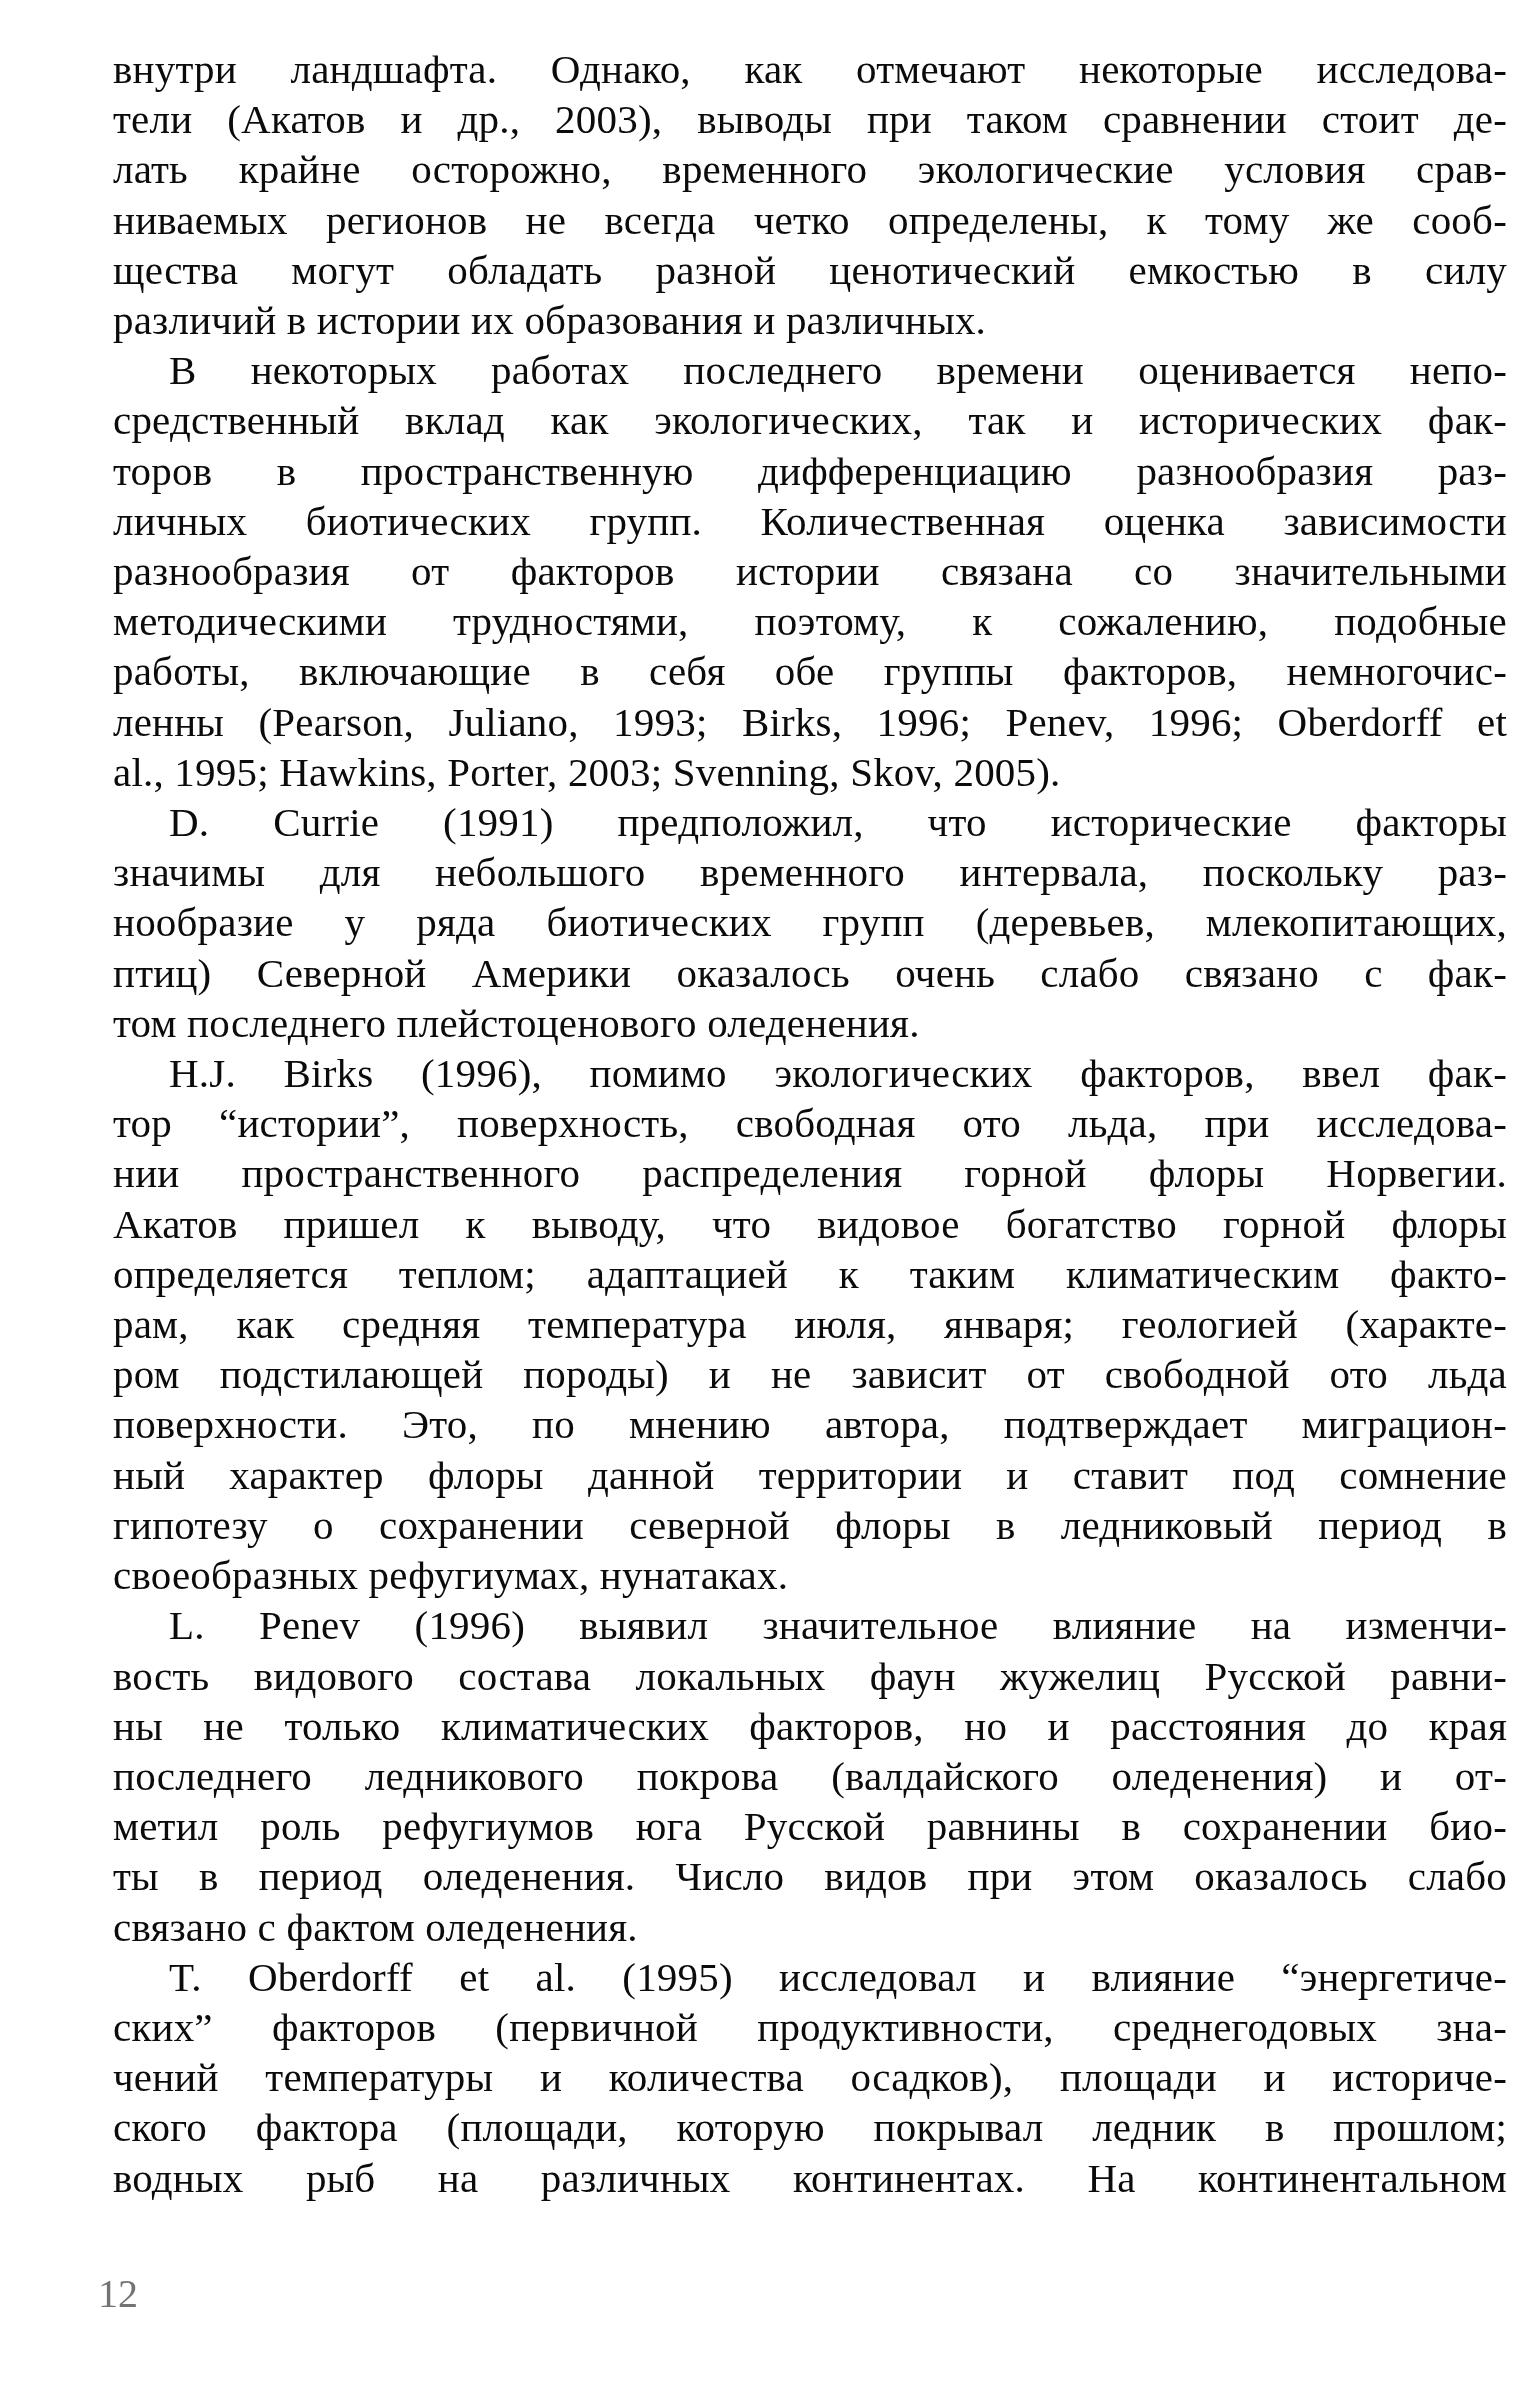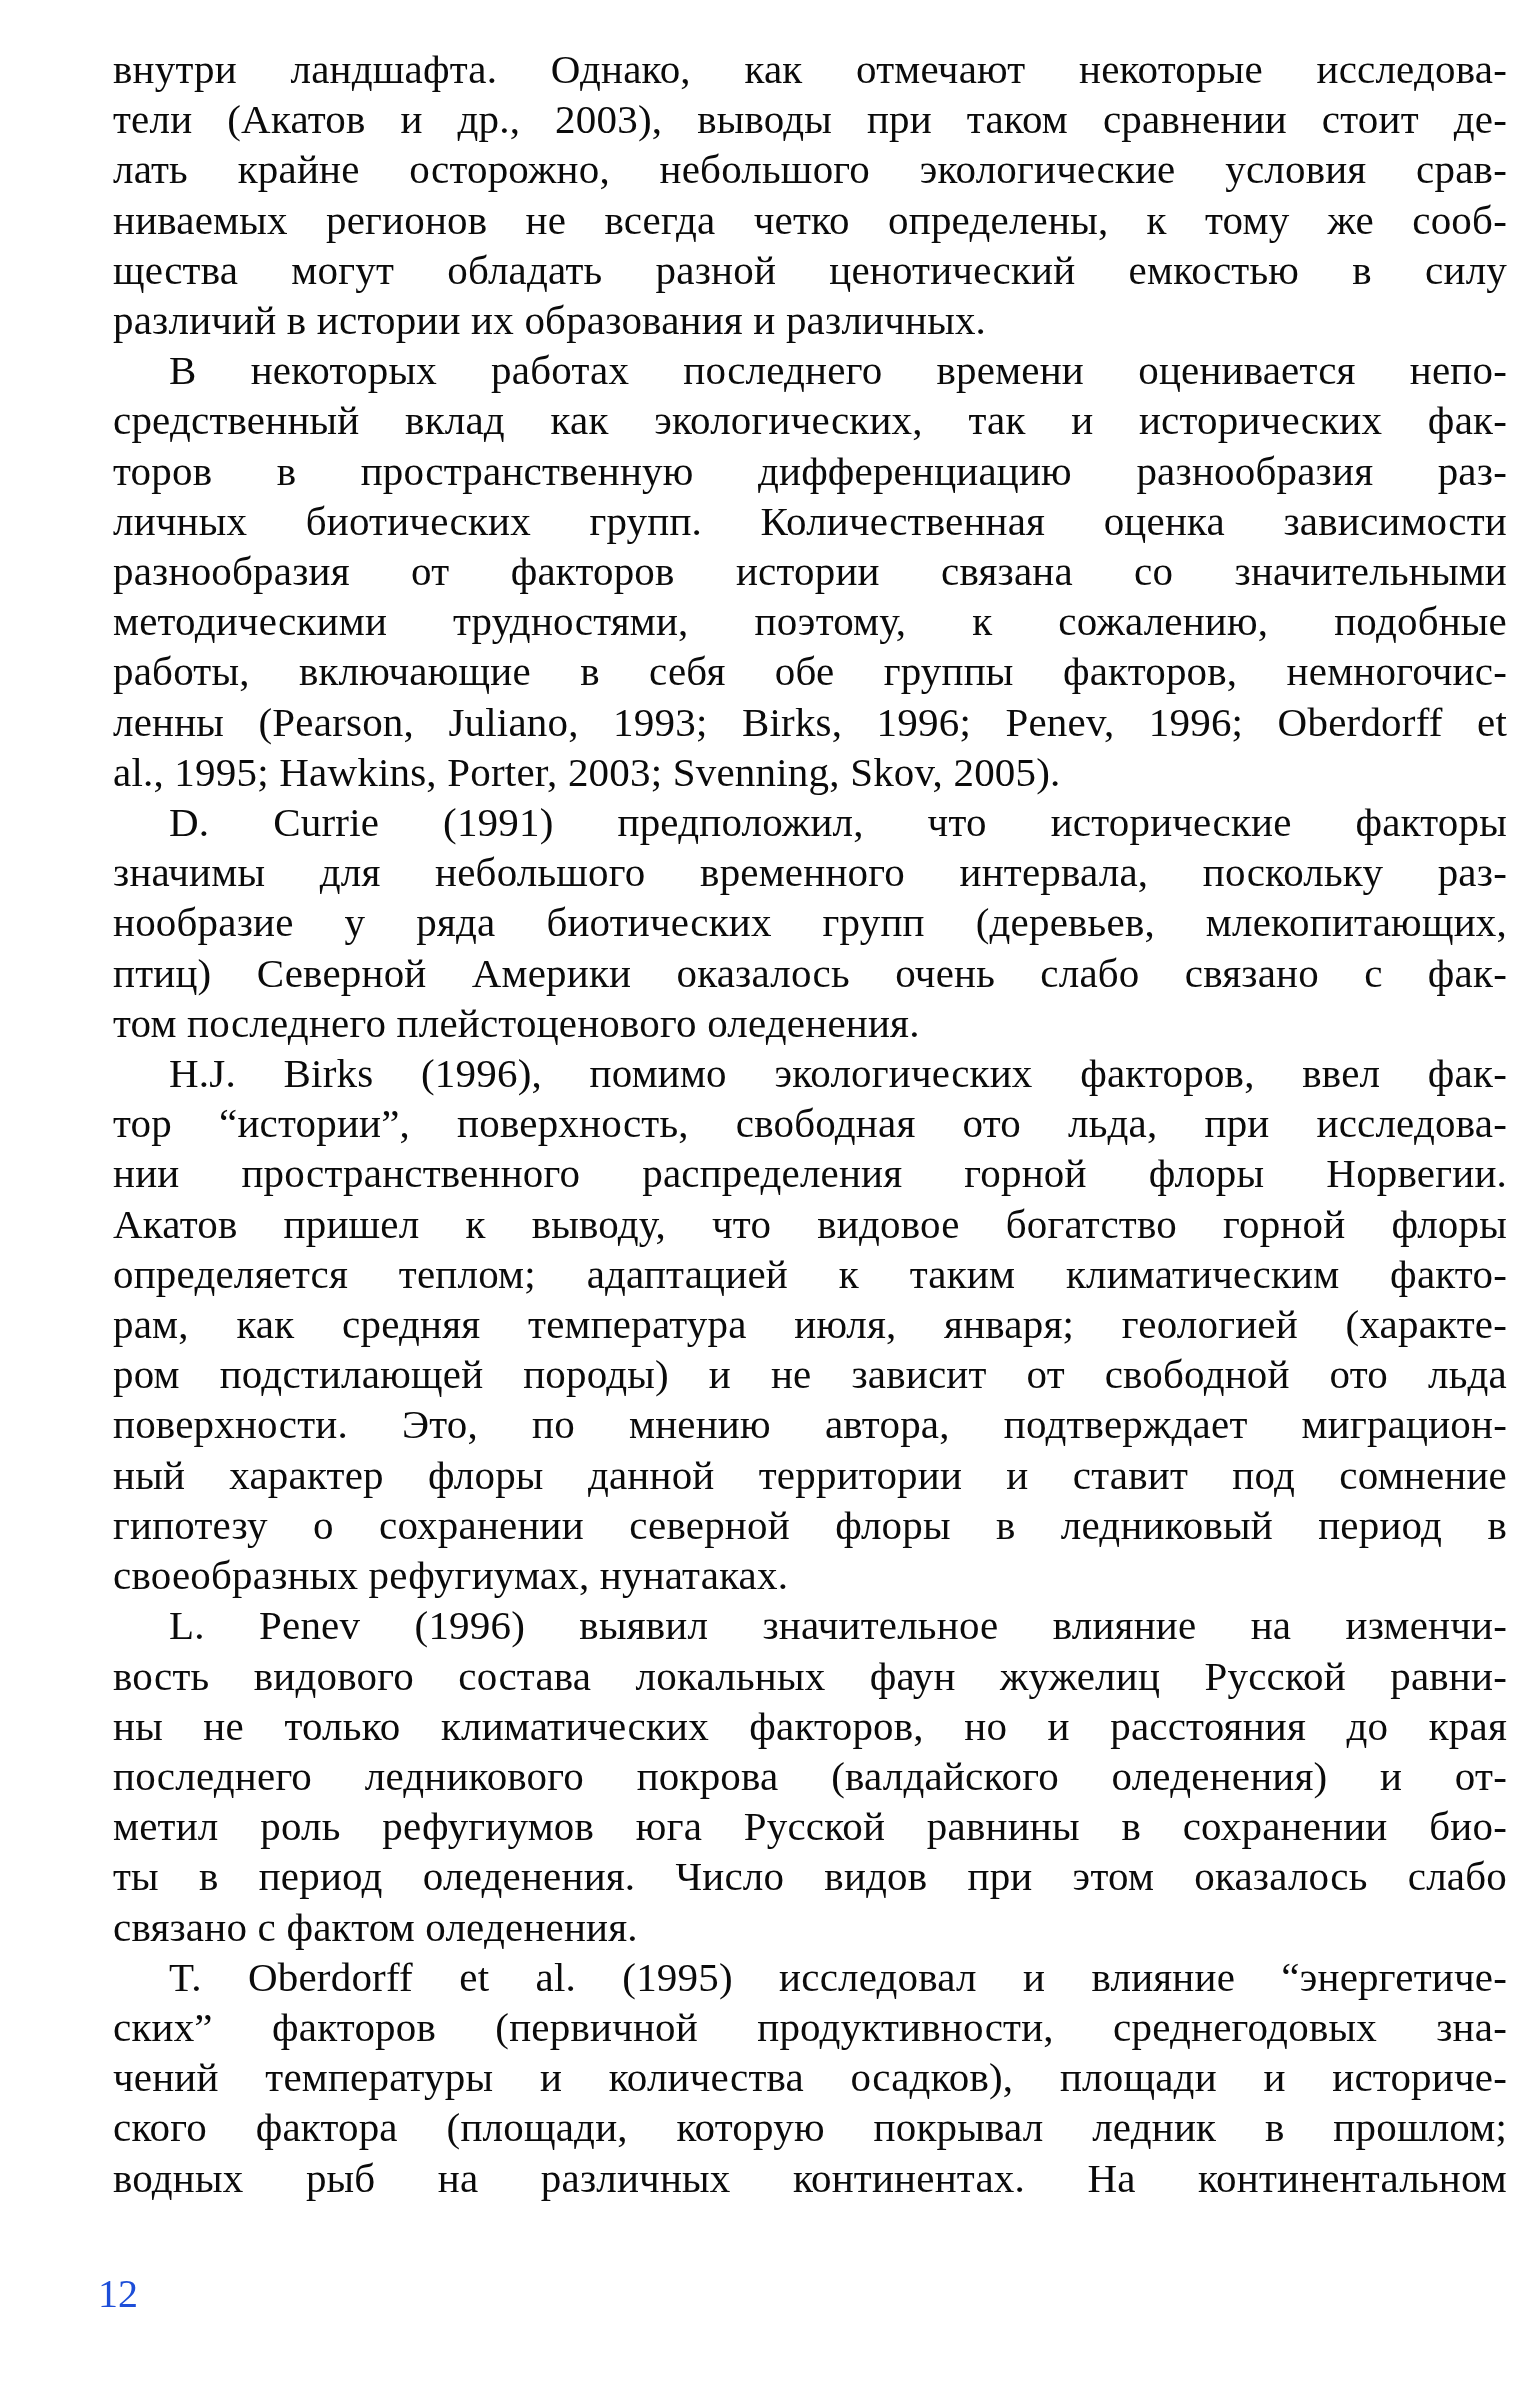--- a/index.html
+++ b/index.html
@@ -39,31 +39,31 @@
     text-align-last: justify;
   }
   .line.indent {
     text-indent: 56px;
   }
   .page-number {
     position: absolute;
     left: 98px;
     top: 2270px;
     font-size: 40px;
-    color: #1d4ed8;
+    color: #737373;
   }
 </style>
 </head>
 <body>
 
 <div class="page">
   <div class="text-block" id="paragraphs">
       <div class="line">внутри ландшафта. Однако, как отмечают некоторые исследова-</div>
       <div class="line">тели (Акатов и др., 2003), выводы при таком сравнении стоит де-</div>
-      <div class="line">лать крайне осторожно, небольшого экологические условия срав-</div>
+      <div class="line">лать крайне осторожно, временного экологические условия срав-</div>
       <div class="line">ниваемых регионов не всегда четко определены, к тому же сооб-</div>
       <div class="line">щества могут обладать разной ценотический емкостью в силу</div>
       <div class="line lastline">различий в истории их образования и различных.</div>
       <div class="line indent">В некоторых работах последнего времени оценивается непо-</div>
       <div class="line">средственный вклад как экологических, так и исторических фак-</div>
       <div class="line">торов в пространственную дифференциацию разнообразия раз-</div>
       <div class="line">личных биотических групп. Количественная оценка зависимости</div>
       <div class="line">разнообразия от факторов истории связана со значительными</div>
       <div class="line">методическими трудностями, поэтому, к сожалению, подобные</div>
       <div class="line">работы, включающие в себя обе группы факторов, немногочис-</div>

